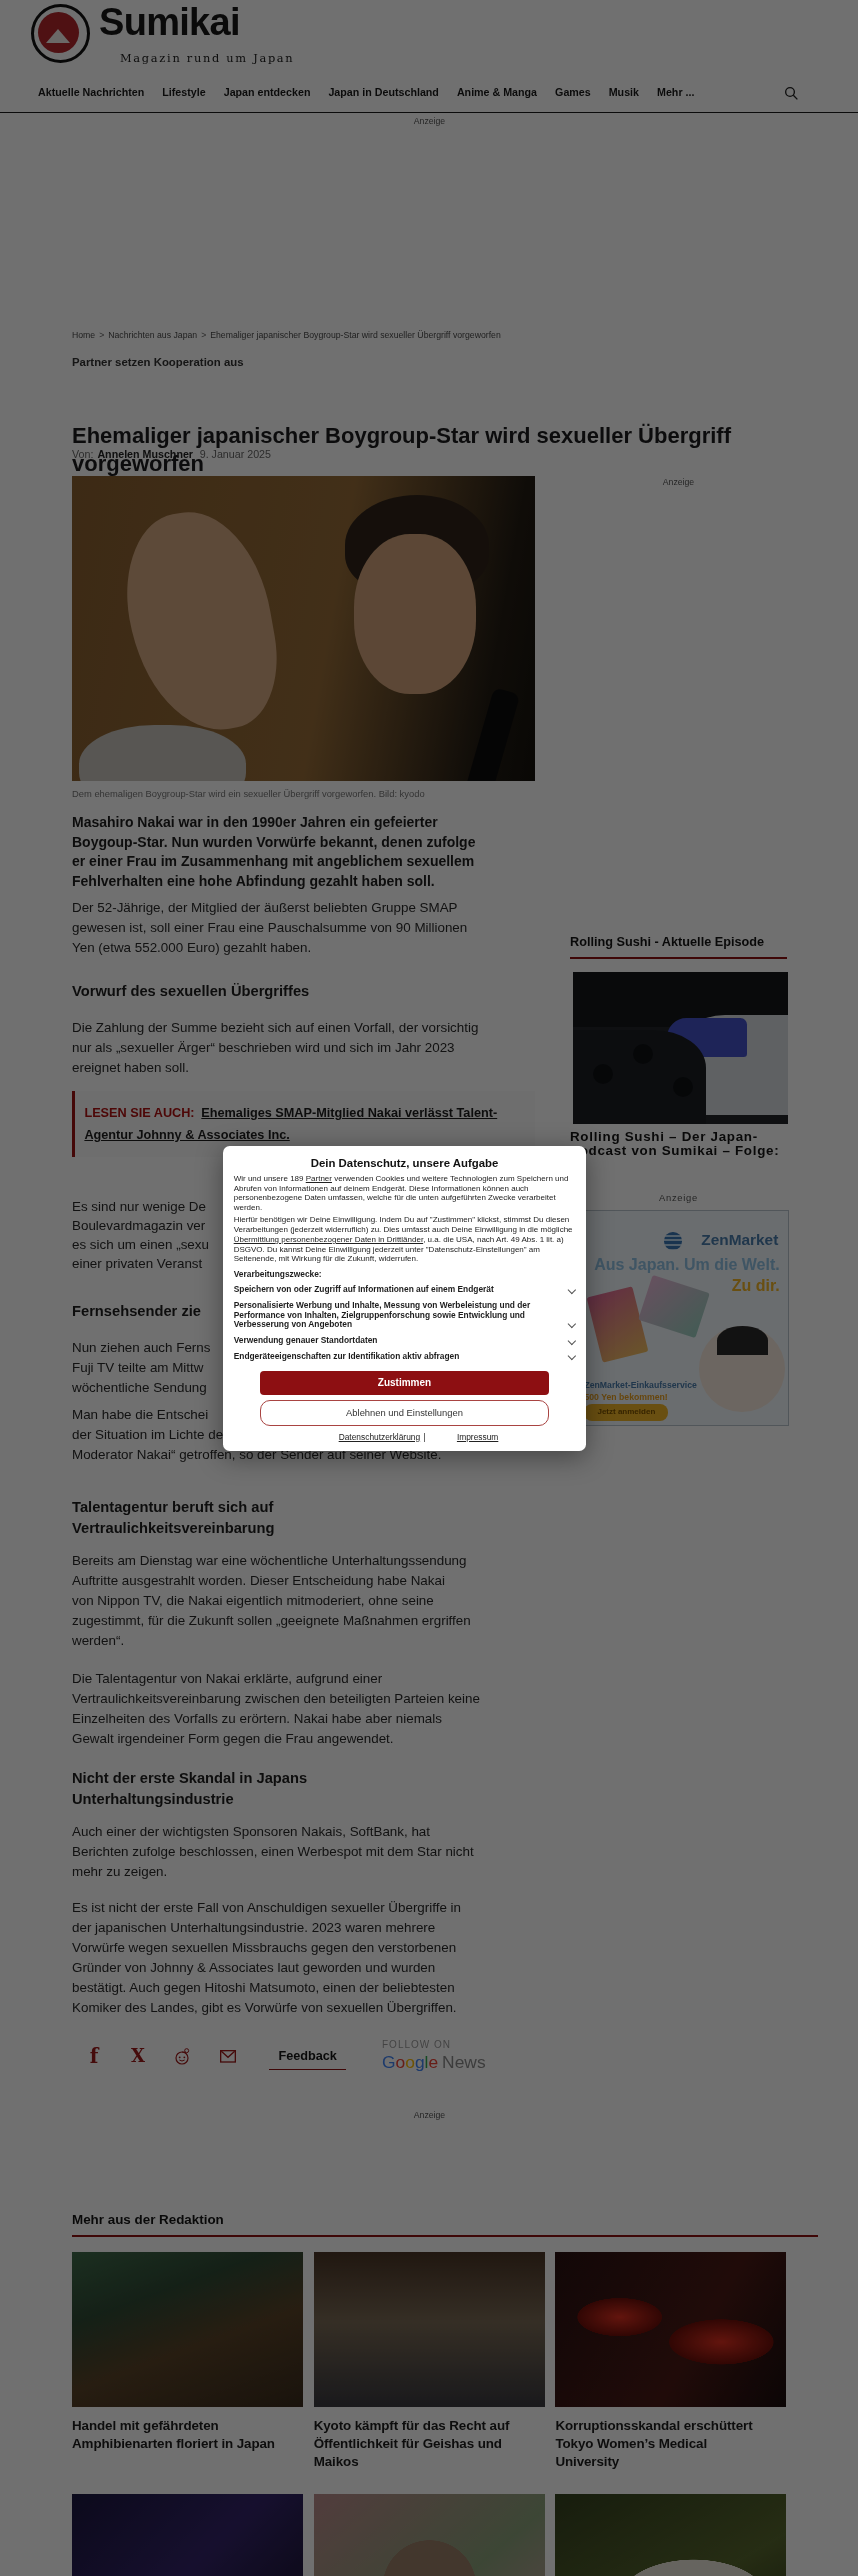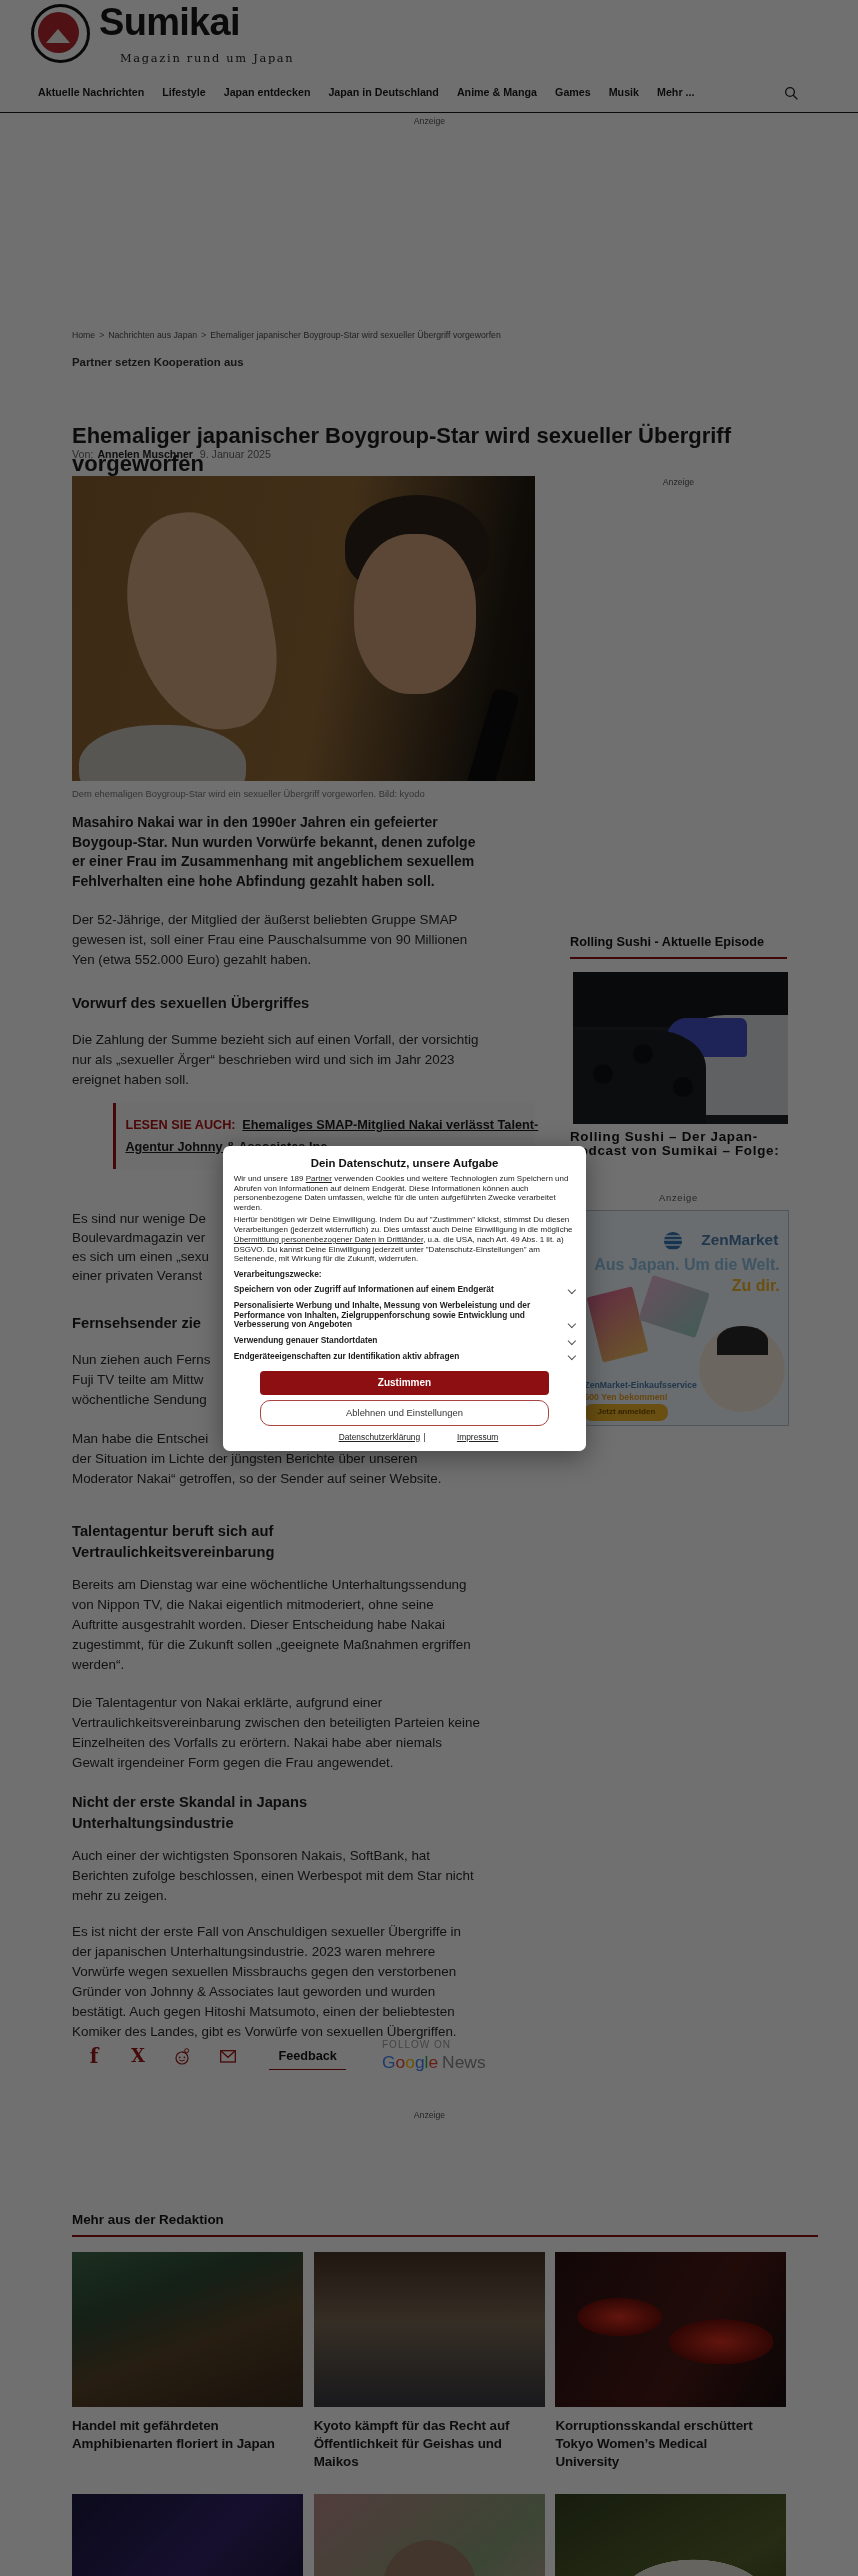--- a/index.html
+++ b/index.html
@@ -31,24 +31,24 @@
   .hero{position:relative;width:463px;height:305px;overflow:hidden;background:linear-gradient(100deg,#8a6030 0%,#966c38 55%,#241d14 88%,#15120c 100%);}
   .hero .hand{position:absolute;left:59px;top:35px;width:140px;height:221px;background:#d4a983;border-radius:46% 54% 40% 60%;transform:rotate(-10deg);}
   .hero .hair{position:absolute;left:273px;top:19px;width:144px;height:100px;background:#30241a;border-radius:50% 50% 40% 40%;}
   .hero .face{position:absolute;left:282px;top:58px;width:122px;height:160px;background:#d2a37b;border-radius:46%;}
   .hero .shoulder{position:absolute;left:6.7px;top:249px;width:167px;height:87px;background:#c9c4bd;border-radius:45%;}
   .hero .mic{position:absolute;left:407px;top:213px;width:27px;height:107px;background:#0d0d0d;border-radius:8px;transform:rotate(16deg);}
   .caption{margin-top:6.7px;font-size:9.4px;color:#777;}
   .lead{margin-top:14.7px;font-size:14px;font-weight:bold;color:#1f1f1f;line-height:19.4px;}
   .para{font-size:13.4px;line-height:20px;color:#2b2b2b;}
   .para div,.lead div,.h2 div{white-space:nowrap;}
-  .mt28{margin-top:19px;} .mt24{margin-top:16px;} .mt18{margin-top:12px;} .mt27{margin-top:18px;} .mt25{margin-top:16.7px;}
+  .mt28{margin-top:7px;} .mt24{margin-top:16px;} .mt18{margin-top:12px;} .mt27{margin-top:18px;} .mt25{margin-top:16.7px;}
   .h2{font-size:14.7px;font-weight:bold;color:#1f1f1f;line-height:21px;}
   .h2.mt34{margin-top:23px;} .h2.mt42{margin-top:28px;} .h2.mt30{margin-top:32px;} .h2.mt28{margin-top:19px;}
-  .lesen{margin-top:13.4px;background:#fafafa;border-left:3.3px solid #9e1414;padding:10.7px 9.4px;line-height:22px;margin-left:41px;}
+  .lesen{margin-top:13.4px;background:#fafafa;border-left:3.3px solid #9e1414;padding:10.7px 9.4px;line-height:22px;}
   .lesen .lbl{color:#b01212;font-weight:bold;font-size:12.7px;margin-right:6.7px;}
   .lesen .lnk{color:#1f1f1f;font-weight:bold;font-size:12.7px;text-decoration:underline;}
   .obscured{margin-top:40px;}
   .para.lh285{line-height:19px;}
   
   .share{position:absolute;left:72px;top:2038px;width:508px;height:40px;}
   .share .ico{position:absolute;top:8px;width:20px;height:20px;color:#9e1b1b;text-align:center;}
   .share .f-ic{left:12px;font-family:"DejaVu Serif",serif;font-weight:bold;font-size:20px;line-height:20px;}
   .share .x-ic{left:56px;font-weight:bold;font-size:18px;line-height:20px;font-family:"DejaVu Serif",serif;}
   .share .r-ic{left:100px;} .share .m-ic{left:146px;}
@@ -222,22 +222,22 @@
         <div>Man habe die Entschei</div>
         <div>der Situation im Lichte der jüngsten Berichte über unseren</div>
         <div>Moderator Nakai“ getroffen, so der Sender auf seiner Website.</div>
       </div>
     <div class="h2 mt30">
         <div>Talentagentur beruft sich auf</div>
         <div>Vertraulichkeitsvereinbarung</div>
       </div>
     <div class="para mt18">
         <div>Bereits am Dienstag war eine wöchentliche Unterhaltungssendung</div>
+        <div>Auftritte ausgestrahlt worden. Dieser Entscheidung habe Nakai</div>
         <div>von Nippon TV, die Nakai eigentlich mitmoderiert, ohne seine</div>
-        <div>Auftritte ausgestrahlt worden. Dieser Entscheidung habe Nakai</div>
         <div>zugestimmt, für die Zukunft sollen „geeignete Maßnahmen ergriffen</div>
         <div>werden“.</div>
       </div>
     <div class="para mt27">
         <div>Die Talentagentur von Nakai erklärte, aufgrund einer</div>
         <div>Vertraulichkeitsvereinbarung zwischen den beteiligten Parteien keine</div>
         <div>Einzelheiten des Vorfalls zu erörtern. Nakai habe aber niemals</div>
         <div>Gewalt irgendeiner Form gegen die Frau angewendet.</div>
       </div>
     <div class="h2 mt28">

